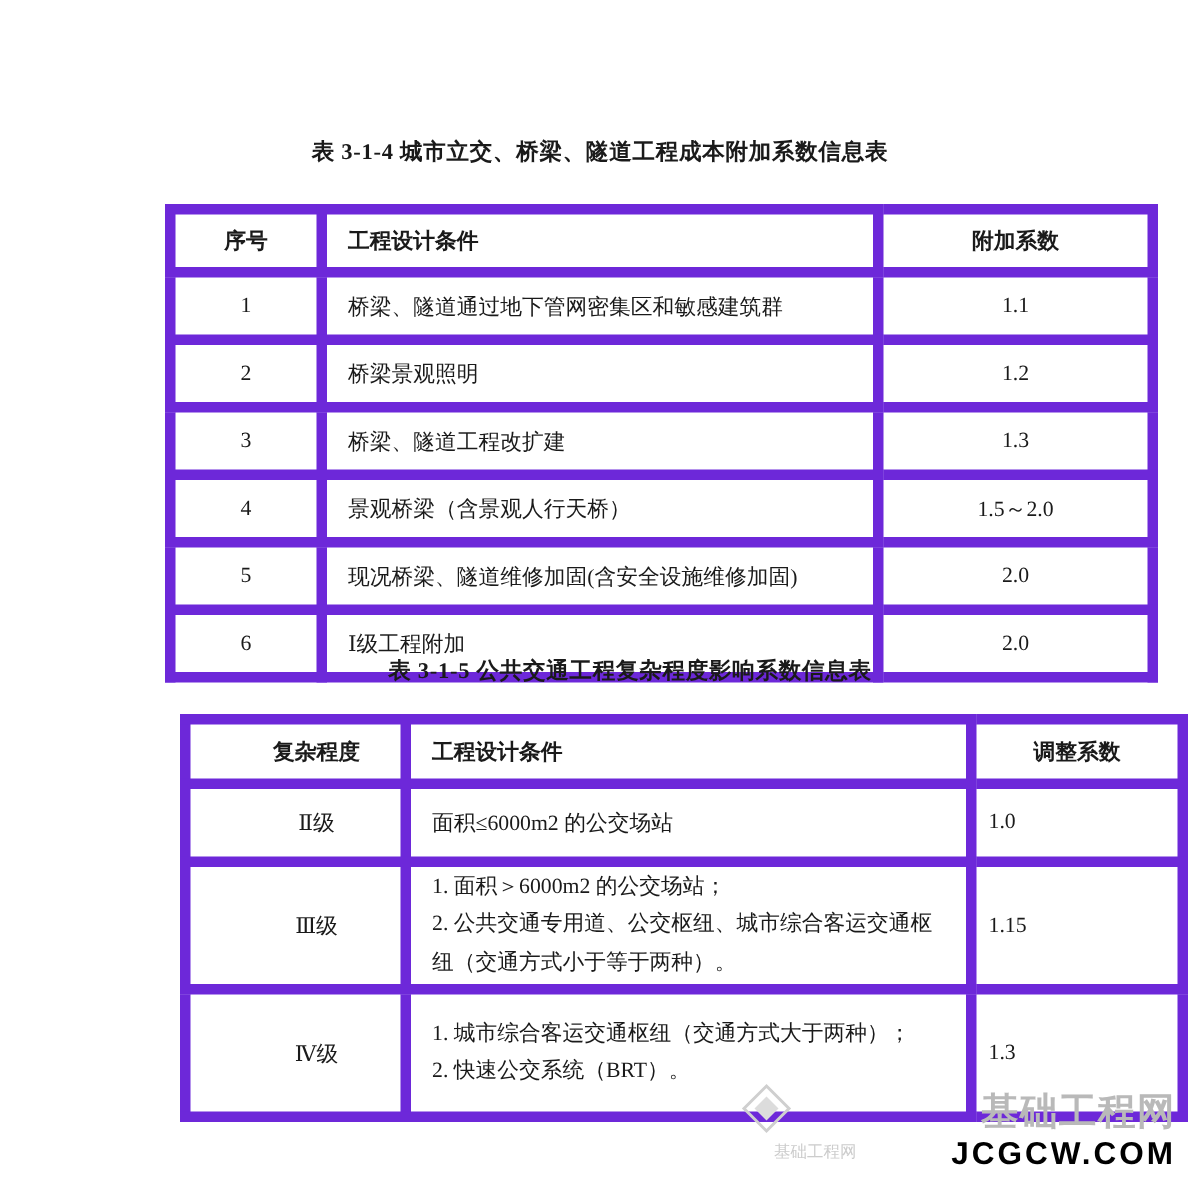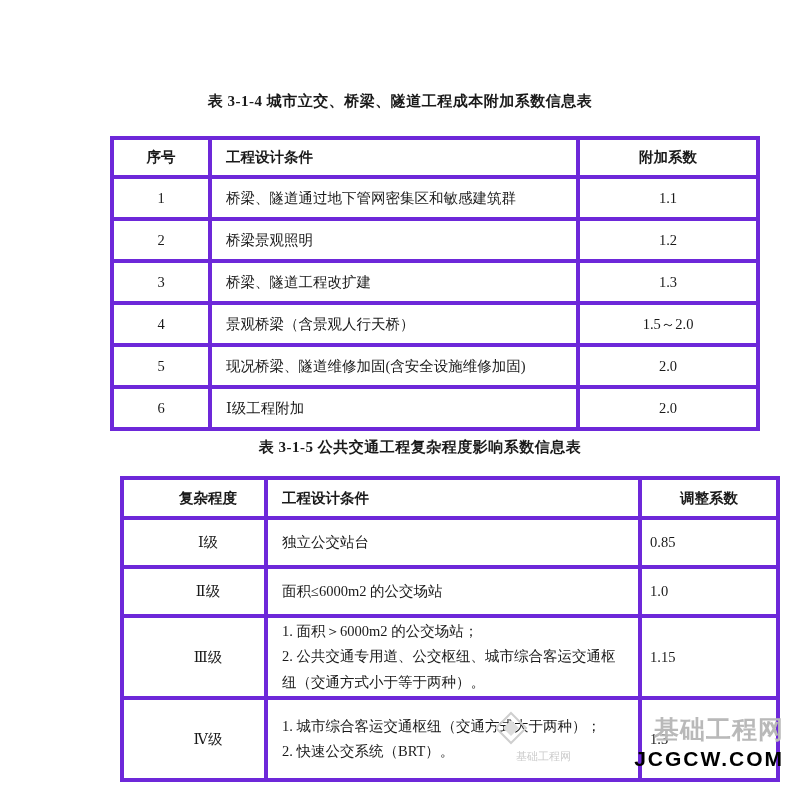--- a/index.html
+++ b/index.html
@@ -44,21 +44,21 @@
     width: 800px;
     margin-left: 20px;
   }
 
   .doc-table {
     border-collapse: collapse;
     table-layout: fixed;
     background: #fff;
   }
   .doc-table td, .doc-table th {
-    border: 4px solid #6d28d9;
+    border: 7px solid #6d28d9;
     font-weight: normal;
     font-size: 14.5px;
     padding: 0 8px;
     vertical-align: middle;
   }
 
   
   #table-1 {
     position: absolute;
     left: 110px;
@@ -89,21 +89,21 @@
     line-height: 1.75;
     padding-top: 4px;
     padding-bottom: 4px;
     white-space: pre-line;
   }
 
   
   #watermark {
     position: absolute;
     right: 10px;
-    bottom: 22px;
+    bottom: 11px;
     width: 300px;
     height: 70px;
     pointer-events: none;
     margin-top: 40px;
   }
   #watermark .wm-main {
     position: absolute;
     right: 6px;
     top: 4px;
     font-family: "Liberation Sans", "DejaVu Sans", sans-serif;
@@ -193,25 +193,20 @@
 
   <table class="doc-table" id="table-2">
     <thead>
       <tr>
         <td class="c-level">复杂程度</td>
         <td class="c-cond">工程设计条件</td>
         <td class="c-coef">调整系数</td>
       </tr>
     </thead>
     <tbody>
-      <tr>
-        <td class="c-level">Ⅰ级</td>
-        <td class="c-cond">独立公交站台</td>
-        <td class="c-coef">0.85</td>
-      </tr>
       <tr>
         <td class="c-level">Ⅱ级</td>
         <td class="c-cond">面积≤6000m2 的公交场站</td>
         <td class="c-coef">1.0</td>
       </tr>
       <tr class="tall">
         <td class="c-level">Ⅲ级</td>
         <td class="c-cond multiline">1. 面积＞6000m2 的公交场站；
 2. 公共交通专用道、公交枢纽、城市综合客运交通枢
 纽（交通方式小于等于两种）。</td>

